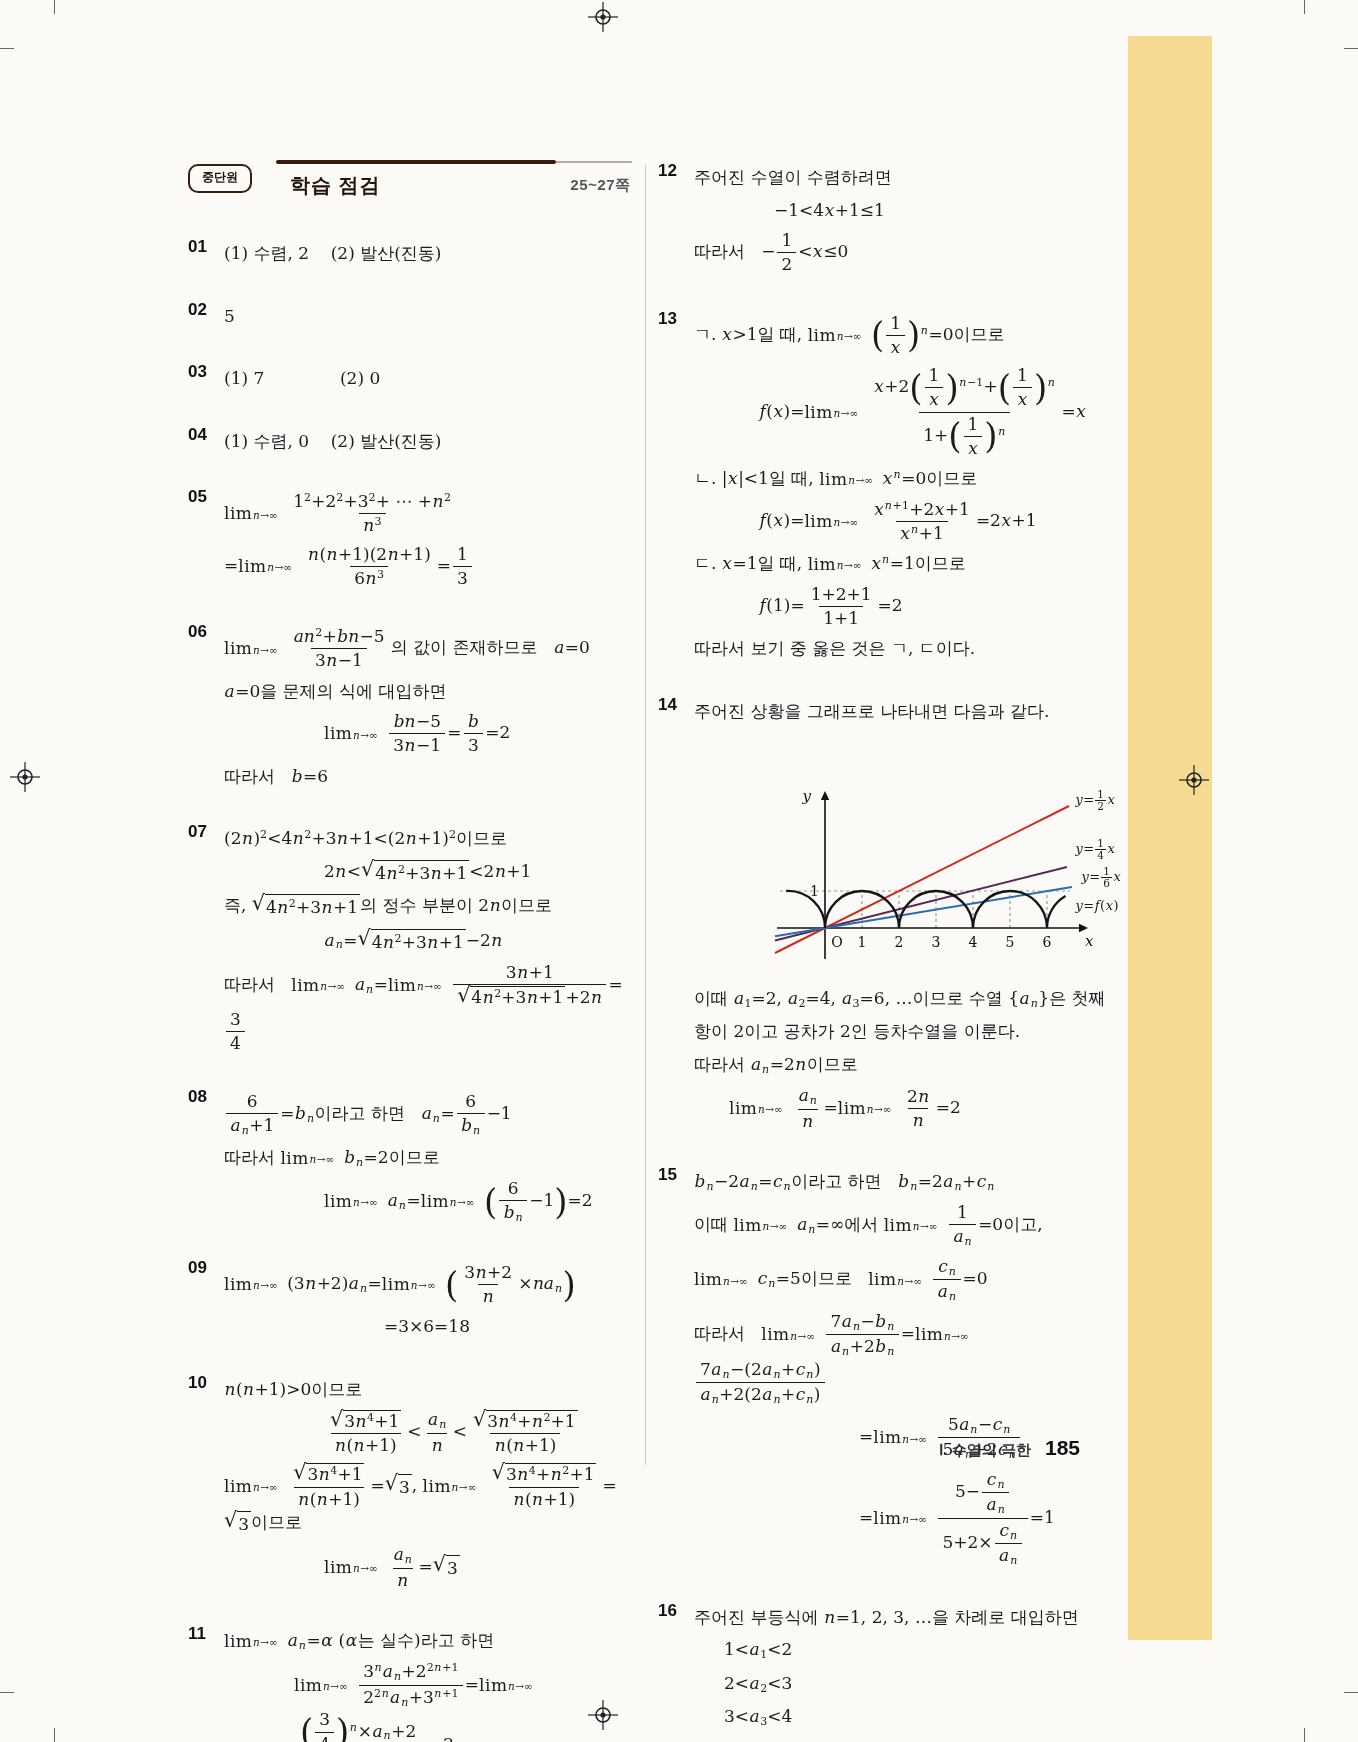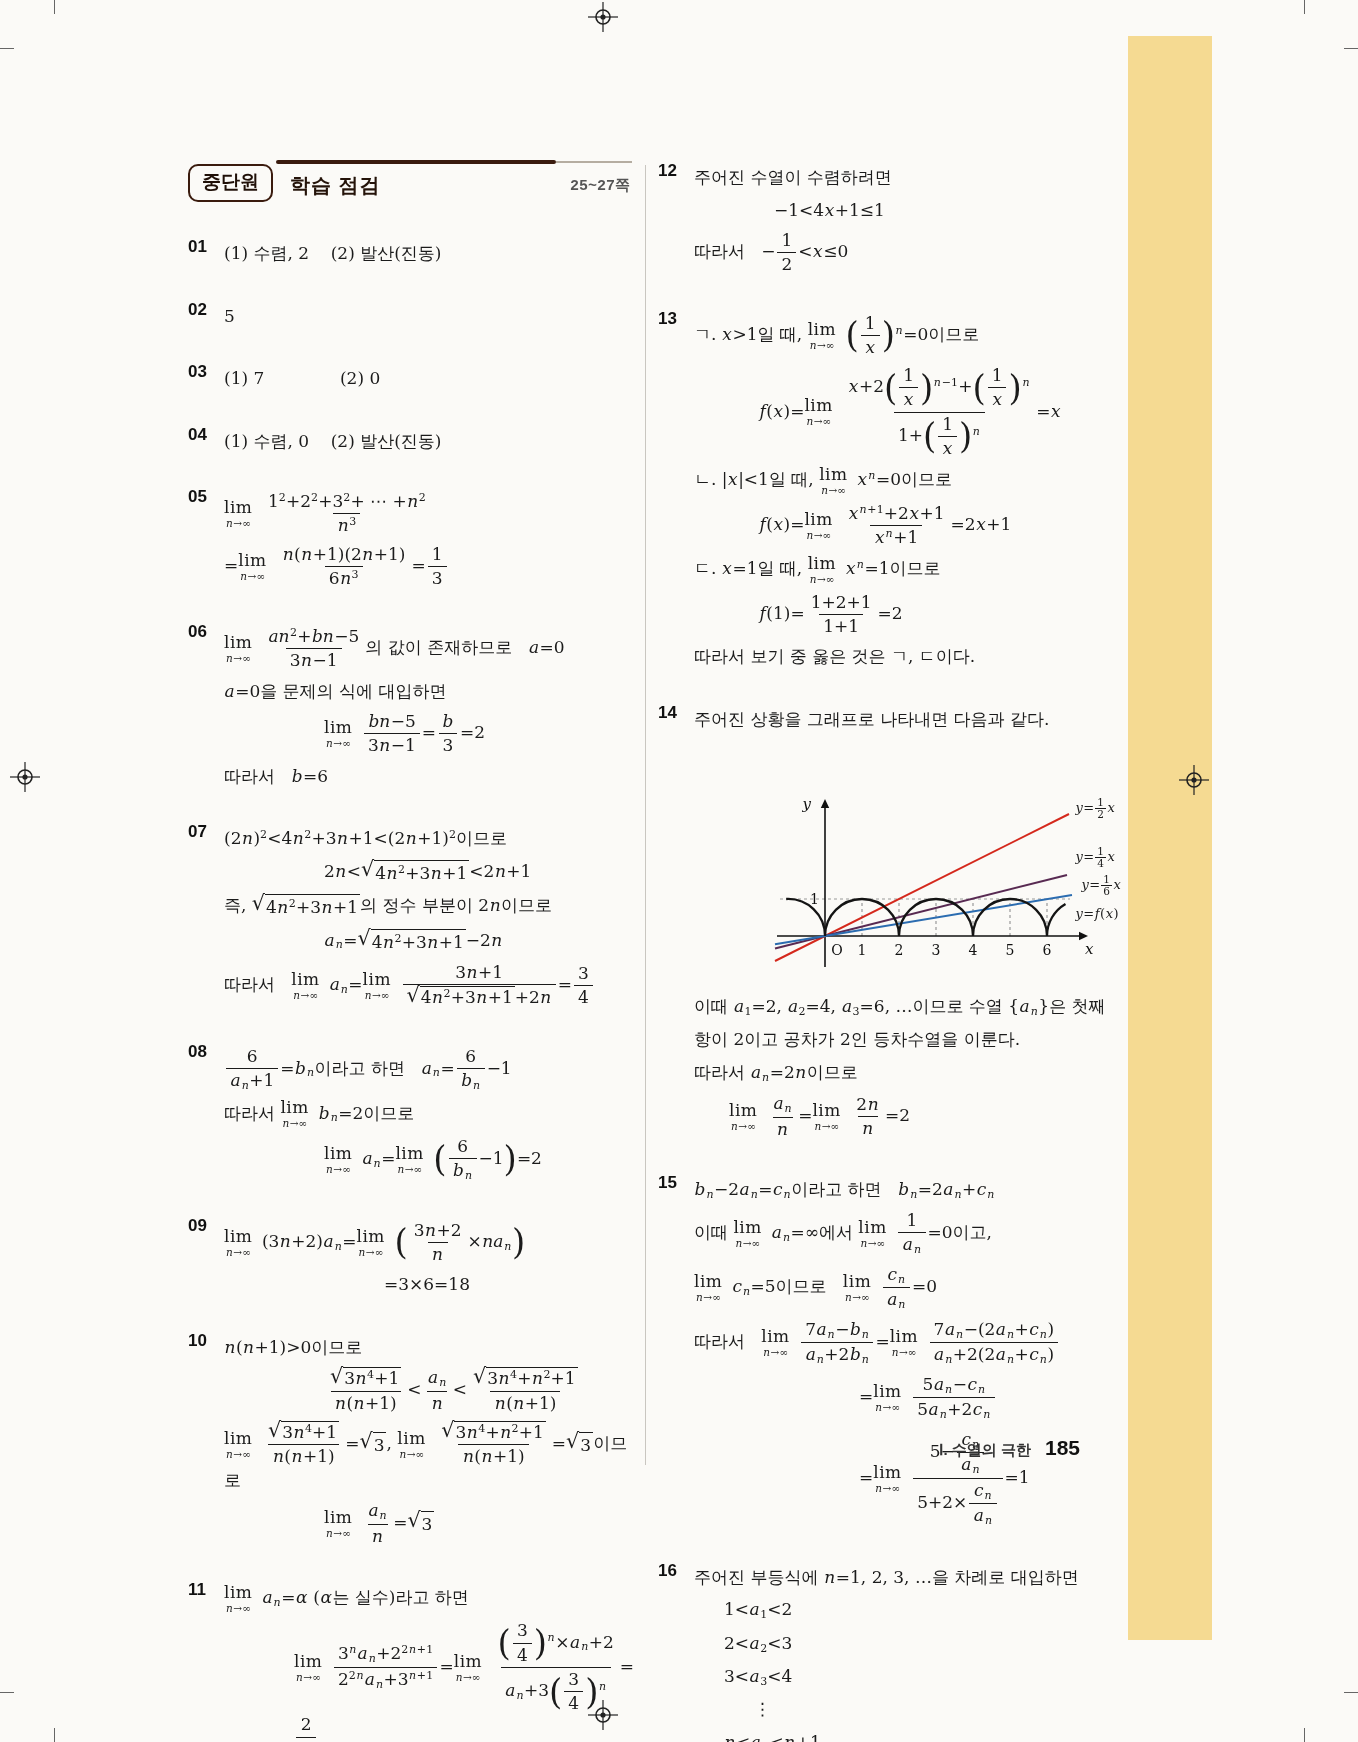--- a/index.html
+++ b/index.html
@@ -11,39 +11,39 @@
   .divider{position:absolute;left:645px;top:165px;width:1px;height:1300px;background:#c9c6c0;}
   
   .col{position:absolute;}
   .col-left{left:188px;top:160px;width:448px;}
   .col-right{left:658px;top:158px;width:452px;}
   
   .hdr{position:relative;height:52px;margin-bottom:22px;}
   .hdr .rule-dark{position:absolute;left:88px;top:0;width:280px;height:4px;background:#3a1b0e;border-radius:2px;}
   .hdr .rule-thin{position:absolute;left:368px;right:4px;top:1px;height:1.5px;background:#b5ada1;}
   .badge{position:absolute;left:0;top:4px;border:2.5px solid #3a1b0e;border-radius:10px;
-         padding:3px 12px 5px;font-weight:700;font-size:19px;background:#fbfaf7;
+         padding:3px 12px 5px;font-weight:700;font-size:12px;background:#fbfaf7;
          font-family:"Liberation Sans",sans-serif;color:#201008;}
   .hdr-title{position:absolute;left:102px;top:12px;font-weight:800;font-size:20px;
              font-family:"Liberation Sans",sans-serif;color:#241309;letter-spacing:1px;}
   .hdr-pages{position:absolute;right:6px;top:16px;font-weight:700;font-size:15px;
              font-family:Liberation Mono, monospace;color:#555;}
   
   .prob{display:flex;margin-bottom:23px;}
   .pnum{flex:none;width:36px;font-family:"Liberation Sans",sans-serif;font-weight:800;
         font-size:17px;padding-top:3px;color:#111;}
   .pbody{flex:1;min-width:0;}
   .mline{font-size:17px;line-height:1.5;margin:7px 0;white-space:pre-wrap;}
   .m i{font-style:italic;padding:0 0.5px;}
   
   .frac{display:inline-flex;flex-direction:column;align-items:center;vertical-align:middle;
         margin:0 2px;text-align:center;line-height:1.25;}
   .frac>.num{padding:0 4px 1px;}
   .frac>.den{border-top:1.4px solid currentColor;padding:1px 4px 0;}
-  .lim{display:inline-flex;flex-direction:column;align-items:center;vertical-align:middle;
+  .lim{display:inline-flex;align-items:center;vertical-align:middle;
        margin-right:4px;line-height:1;}
   .lim .lt{letter-spacing:.5px;}
   .lim .lu{font-size:10.5px;margin-top:2px;}
   .sup{font-size:11px;vertical-align:.55em;letter-spacing:.2px;}
   .sub{font-size:11px;vertical-align:-.25em;}
   .sqrt{display:inline-flex;align-items:flex-start;}
   .sqrt .rad{font-size:1.22em;line-height:1;transform:translateY(-.06em);}
   .sqrt .sqa{border-top:1.4px solid currentColor;padding:0 2px 0 1px;}
   .pw{display:inline-flex;align-items:center;vertical-align:middle;}
   .bigp{font-size:2em;font-weight:400;line-height:1;transform:scaleY(1.03);}

